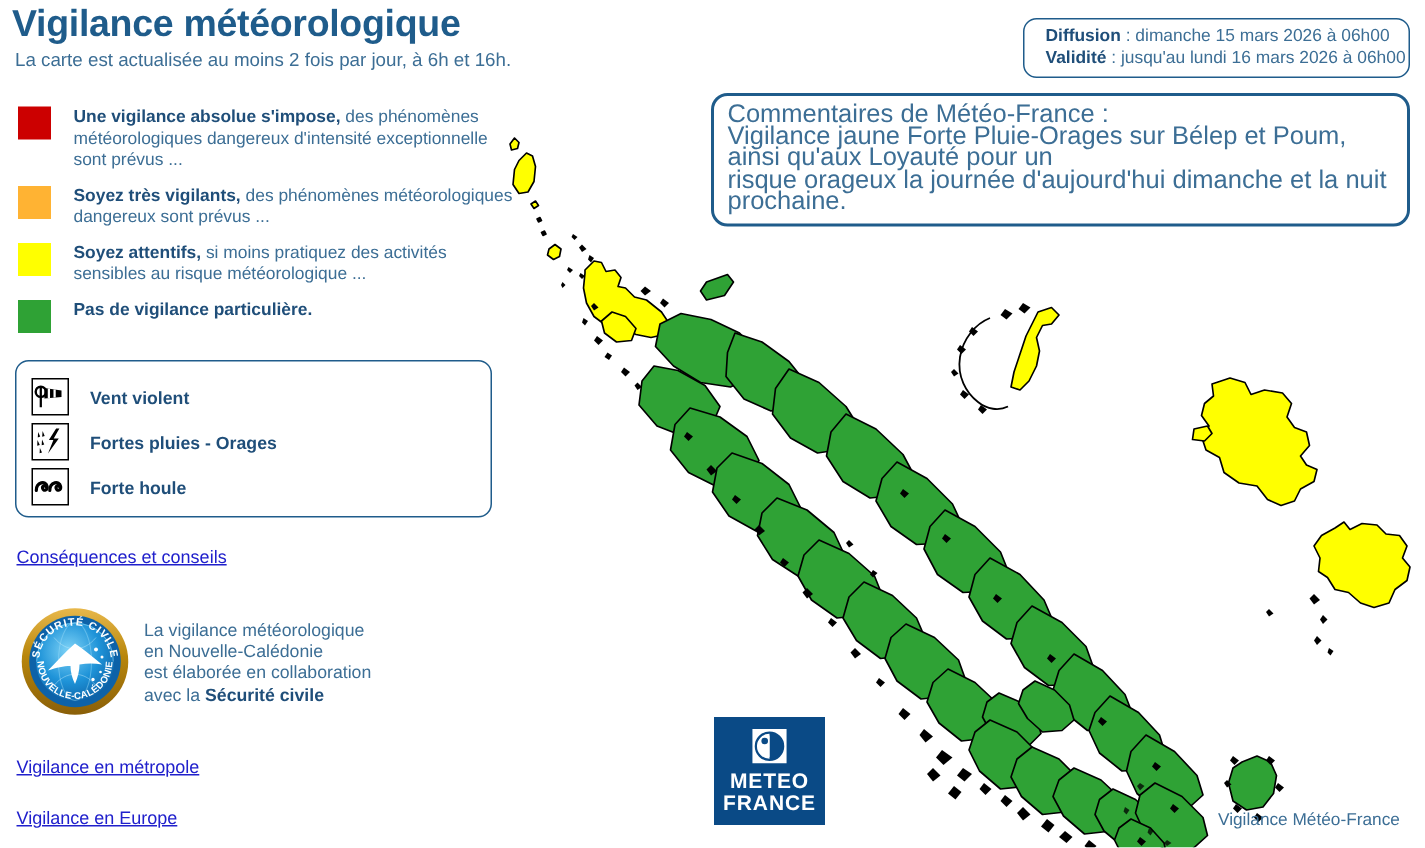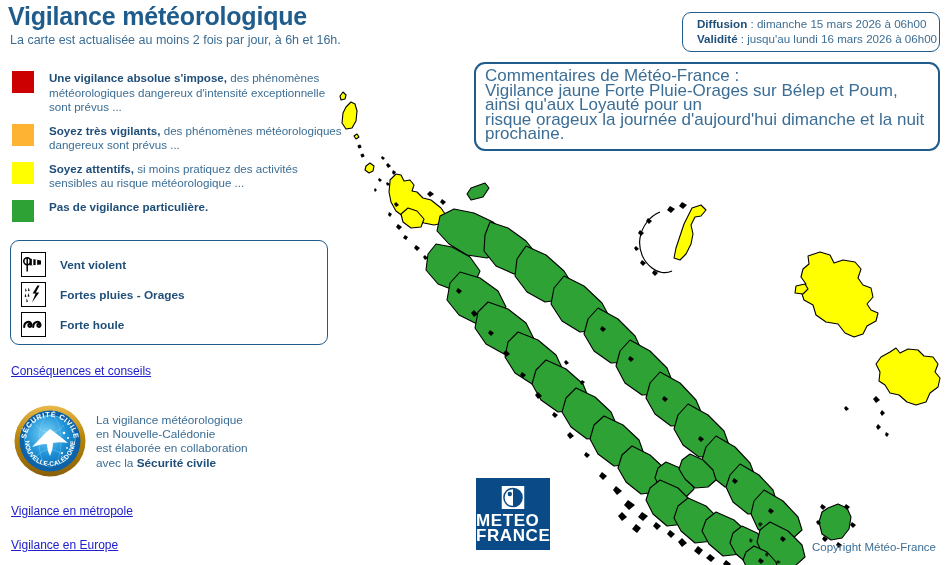--- a/index.html
+++ b/index.html
@@ -204,22 +204,23 @@
     top: 8px;
     transform: translateX(-50%);
     width: 23px;
     height: 23px;
   }
   #mf-logo-text {
     position: absolute;
     left: 0;
     right: 0;
     top: 35px;
+    text-align: center;
     color: #ffffff;
-    font-size: 17px;
+    font-size: 14px;
     font-weight: bold;
     line-height: 15px;
     letter-spacing: 0.6px;
   }
 
   #copyright {
     position: absolute;
     left: 812px;
     top: 541px;
     font-size: 11.5px;
@@ -521,13 +522,13 @@
       <path d="M11.5 4.4 a7.1 7.1 0 0 0 0 14.2 z" fill="#FFFFFF"></path>
       <circle cx="8.3" cy="8.0" r="2.2" fill="#0A4A86"></circle>
     </svg>
   </div>
   <div id="mf-logo-text">
     <div>METEO</div>
     <div>FRANCE</div>
   </div>
 </div>
 
-<div id="copyright">Copyright Météo-France</div>
+<div id="copyright">Vigilance Météo-France</div>
 
 </body></html>

